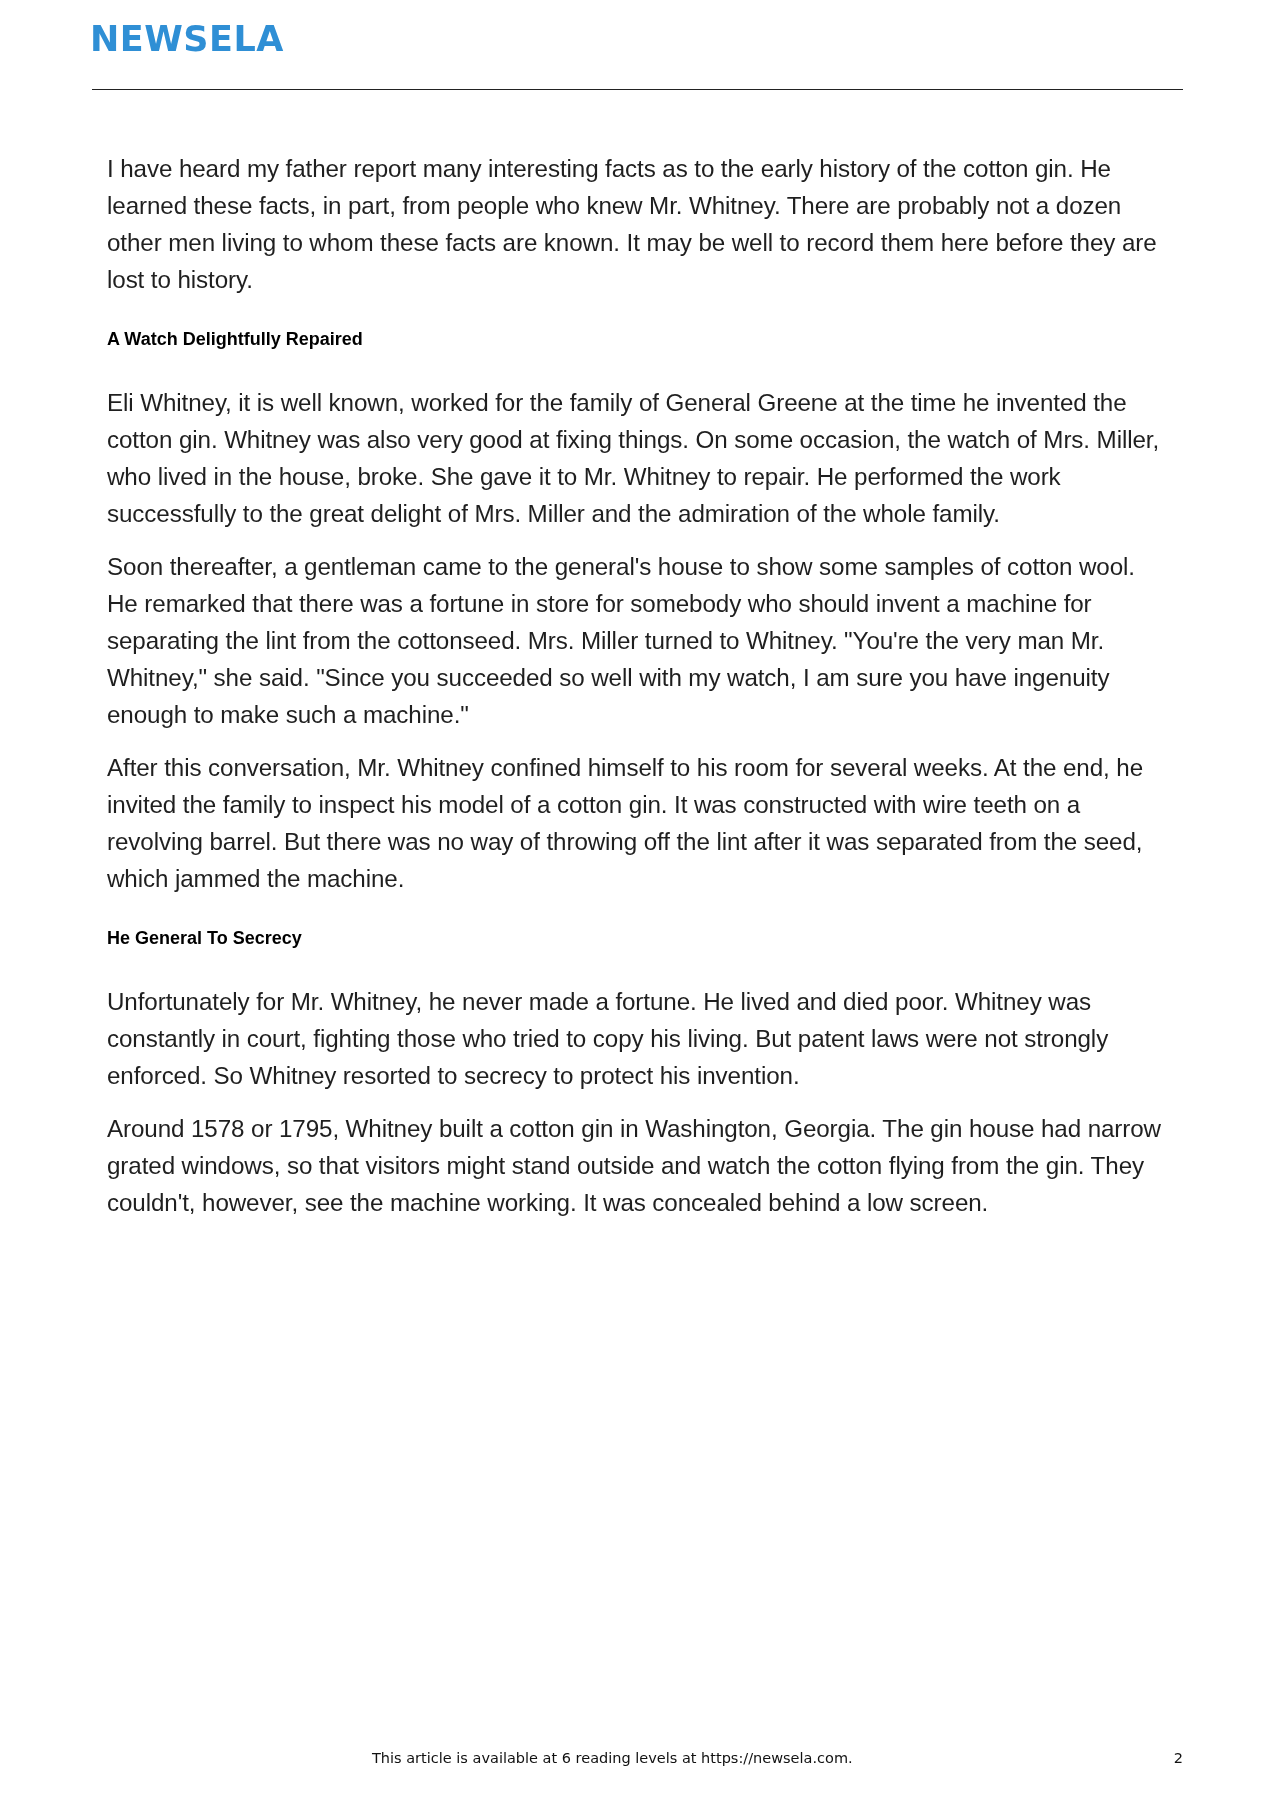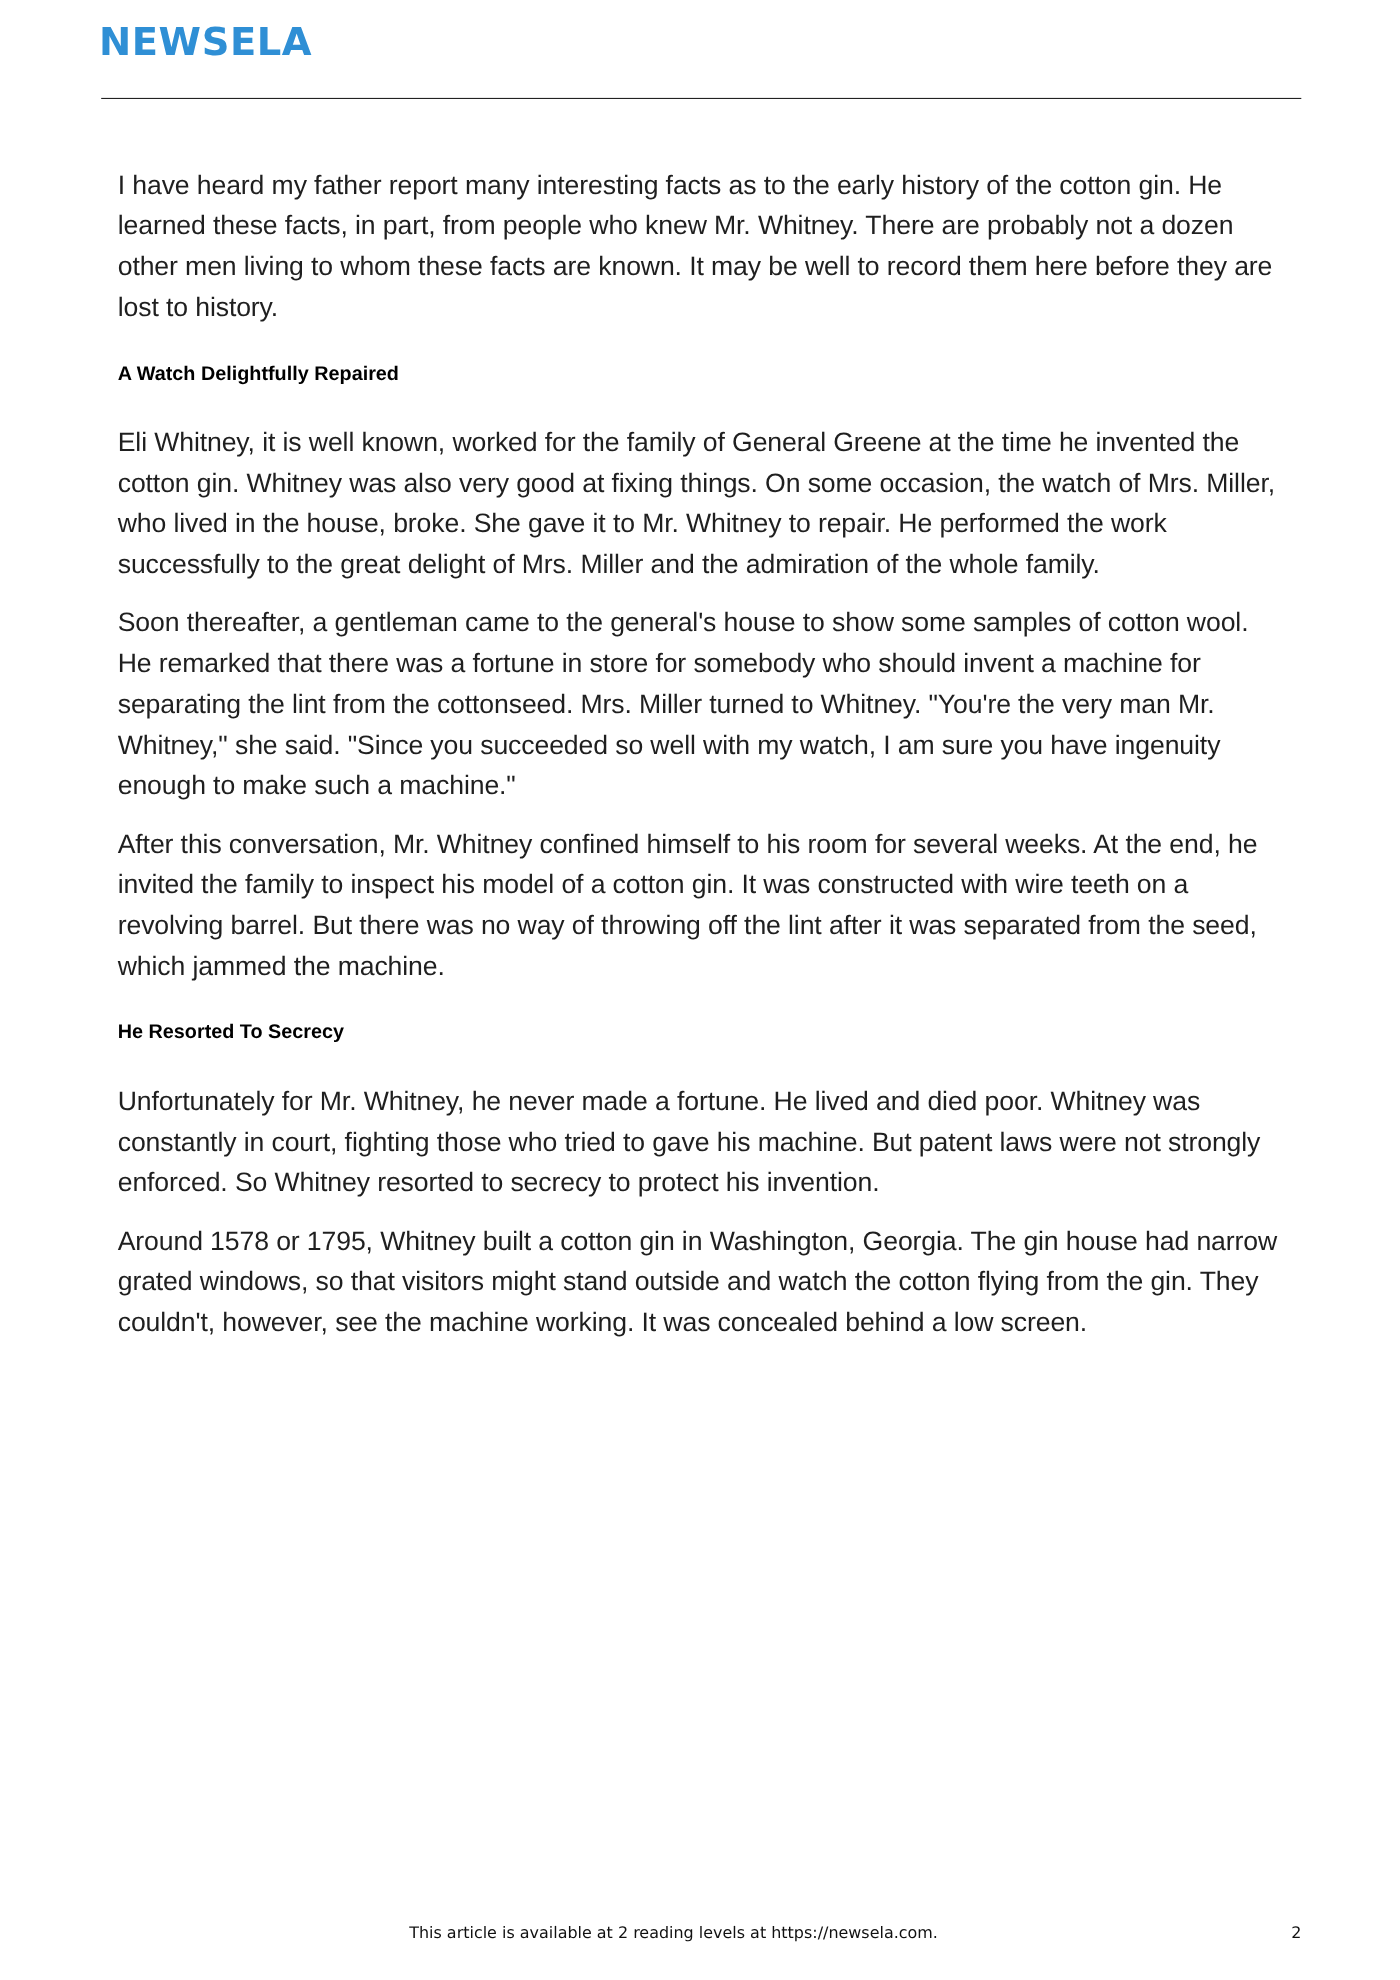--- a/index.html
+++ b/index.html
@@ -83,19 +83,19 @@
 <div class="header-rule"></div>
 
 <div class="article">
   <p class="first">I have heard my father report many interesting facts as to the early history of the cotton gin. He learned these facts, in part, from people who knew Mr. Whitney. There are probably not a dozen other men living to whom these facts are known. It may be well to record them here before they are lost to history.</p>
 
   <h2>A Watch Delightfully Repaired</h2>
   <p>Eli Whitney, it is well known, worked for the family of General Greene at the time he invented the cotton gin. Whitney was also very good at fixing things. On some occasion, the watch of Mrs. Miller, who lived in the house, broke. She gave it to Mr. Whitney to repair. He performed the work successfully to the great delight of Mrs. Miller and the admiration of the whole family.</p>
   <p>Soon thereafter, a gentleman came to the general's house to show some samples of cotton wool. He remarked that there was a fortune in store for somebody who should invent a machine for separating the lint from the cottonseed. Mrs. Miller turned to Whitney. "You're the very man Mr. Whitney," she said. "Since you succeeded so well with my watch, I am sure you have ingenuity enough to make such a machine."</p>
   <p>After this conversation, Mr. Whitney confined himself to his room for several weeks. At the end, he invited the family to inspect his model of a cotton gin. It was constructed with wire teeth on a revolving barrel. But there was no way of throwing off the lint after it was separated from the seed, which jammed the machine.</p>
 
-  <h2>He Resorted To Secrecy</h2>
-  <p>Unfortunately for Mr. Whitney, he never made a fortune. He lived and died poor. Whitney was constantly in court, fighting those who tried to gave his machine. But patent laws were not strongly enforced. So Whitney resorted to secrecy to protect his invention.</p>
+  <h2>He General To Secrecy</h2>
+  <p>Unfortunately for Mr. Whitney, he never made a fortune. He lived and died poor. Whitney was constantly in court, fighting those who tried to copy his living. But patent laws were not strongly enforced. So Whitney resorted to secrecy to protect his invention.</p>
   <p>Around 1578 or 1795, Whitney built a cotton gin in Washington, Georgia. The gin house had narrow grated windows, so that visitors might stand outside and watch the cotton flying from the gin. They couldn't, however, see the machine working. It was concealed behind a low screen.</p>
 </div>
 
-<div class="footer-text">This article is available at 2 reading levels at https://newsela.com.</div>
+<div class="footer-text">This article is available at 6 reading levels at https://newsela.com.</div>
 <div class="page-number">2</div>
 
 </body></html>

